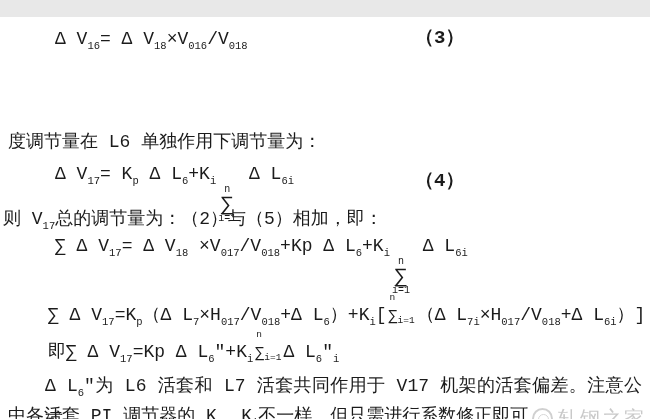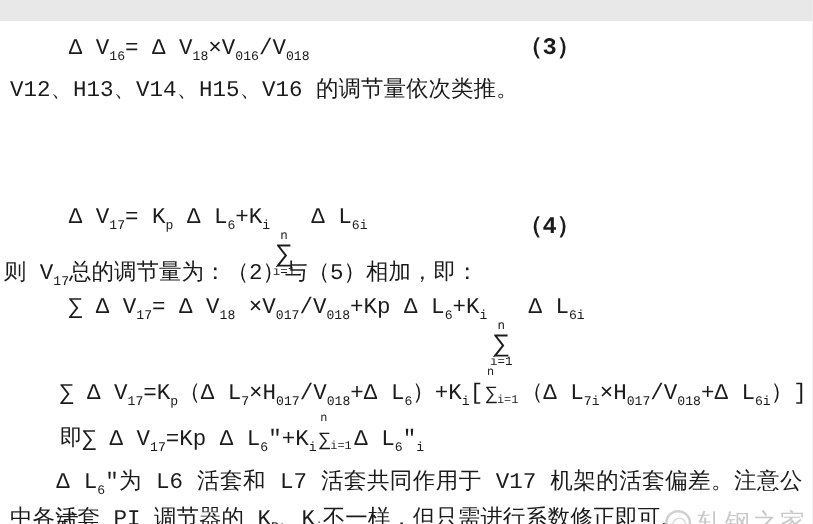--- a/index.html
+++ b/index.html
@@ -40,23 +40,23 @@
   }
 </style>
 </head>
 <body>
 
 <div class="page">
 
   <div class="ln" style="left:55px; top:9px;"><span class="txt">Δ V</span><span class="sub">16</span><span class="txt">= Δ V</span><span class="sub">18</span><span class="txt">×V</span><span class="sub">016</span><span class="txt">/V</span><span class="sub">018</span></div>
   <span class="fnum" style="left:415px; top:7px;">（3）</span>
 
-  <div class="ln" style="left:8px; top:43px;"><span class="txt">V12、H13、V14、H15、V16 的调节量依次类推。</span></div>
 
 
+  <div class="ln" style="left:8px; top:112px;"><span class="txt">度调节量在 L6 单独作用下调节量为：</span></div>
 
   <div class="ln" style="left:55px; top:144px;"><span class="txt">Δ V</span><span class="sub">17</span><span class="txt">= K</span><span class="sub">p</span><span class="txt"> Δ L</span><span class="sub">6</span><span class="txt">+K</span><span class="sub">i</span><span class="sig">
         <span class="t">n</span>
         <span class="m">∑</span>
         <span class="b">i=1</span>
       </span><span class="txt"> Δ L</span><span class="sub">6i</span></div>
   <span class="fnum" style="left:415px; top:150px;">（4）</span>
 
   <div class="ln" style="left:3px; top:189px;"><span class="txt">则 V</span><span class="sub">17</span><span class="txt">总的调节量为：（2）与（5）相加，即：</span></div>
 

